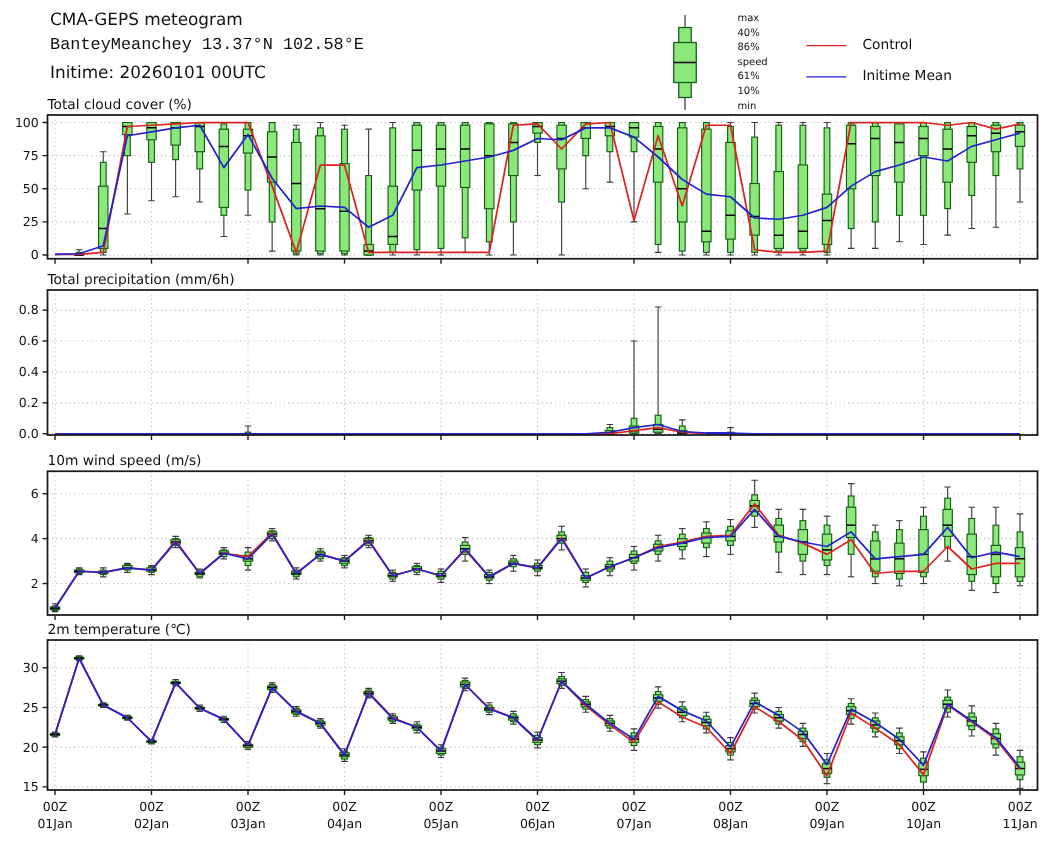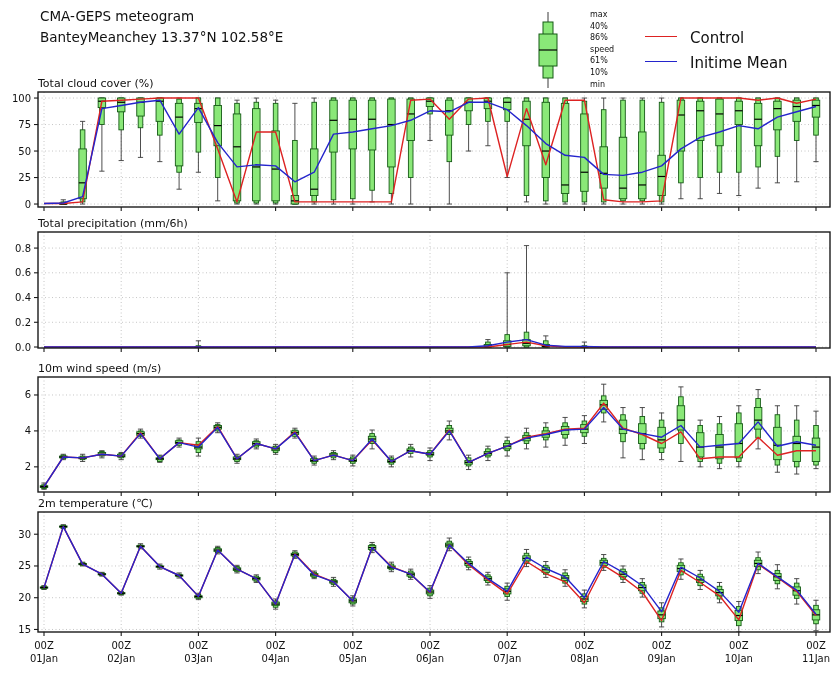--- a/index.html
+++ b/index.html
@@ -2,37 +2,39 @@
 <html><head>
 <meta charset="utf-8">
 <style>
   html,body{margin:0;padding:0;background:#ffffff;}
   #figure{
     position:relative;
     width:839px;height:680px;
     background:#ffffff;
     font-family:"DejaVu Sans", sans-serif;
     overflow:hidden;
+    border-radius:19px;
   }
   .hdr{position:absolute;left:40px;color:#111;white-space:nowrap;}
   #hdr-title{top:8px;font-size:13.5px;}
-  #hdr-loc{top:29px;font-size:13.5px;}
+  #hdr-loc{top:29px;font-size:13.5px;font-family:Liberation Mono, monospace;}
   #hdr-init{top:50px;font-size:13.5px;}
   #chart-svg{position:absolute;left:0;top:0;}
-  .leg-label{position:absolute;font-size:15px;color:#111;white-space:nowrap;}
+  .leg-label{position:absolute;font-size:11px;color:#111;white-space:nowrap;}
   .leg-line{position:absolute;width:32px;height:0;border-top:1.6px solid;}
   .box-legend-labels{position:absolute;left:590px;top:9px;font-size:8px;color:#111;line-height:11.6px;}
 </style>
 </head>
 <body>
 
 <div id="figure">
 
   <div class="hdr" id="hdr-title">CMA-GEPS meteogram</div>
   <div class="hdr" id="hdr-loc">BanteyMeanchey 13.37°N 102.58°E</div>
+  <div class="hdr" id="hdr-init">Initime: 20260101 00UTC</div>
 
   <svg width="30" height="84" style="position:absolute;left:533px;top:8px;">
     <line x1="15" y1="4" x2="15" y2="80" stroke="#3a3a3a" stroke-width="1"></line>
     <rect x="10" y="14" width="10" height="56" fill="#8ae878" stroke="#155a15" stroke-width="1"></rect>
     <rect x="6" y="26" width="18" height="32" fill="#8ae878" stroke="#155a15" stroke-width="1"></rect>
     <line x1="6" y1="42" x2="24" y2="42" stroke="#000" stroke-width="1.2"></line>
   </svg>
   <div class="box-legend-labels">
     <div>max</div>
     <div>40%</div>

